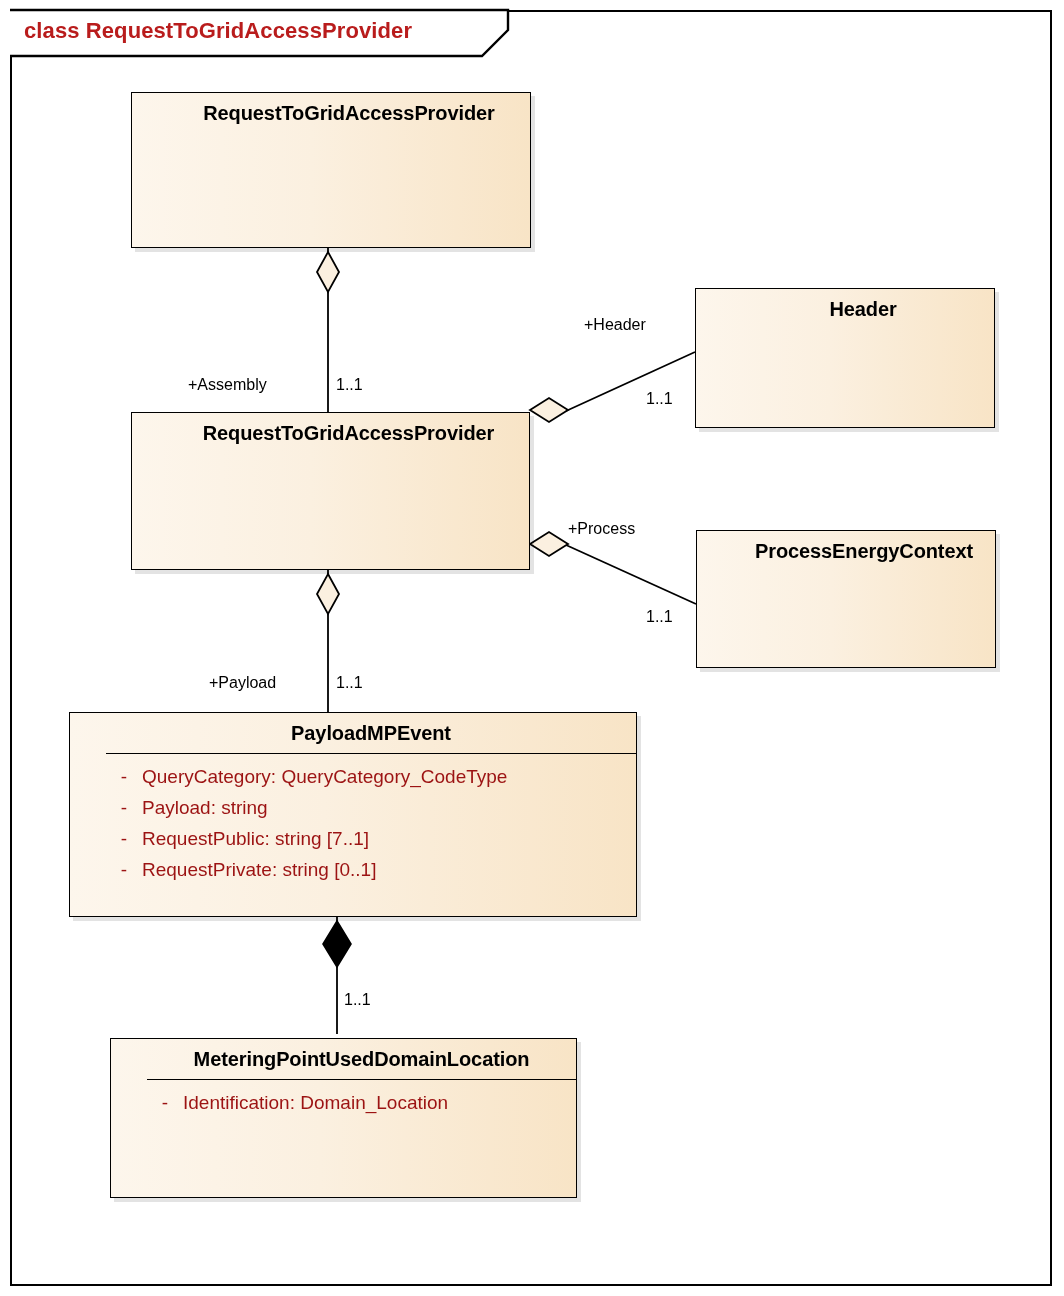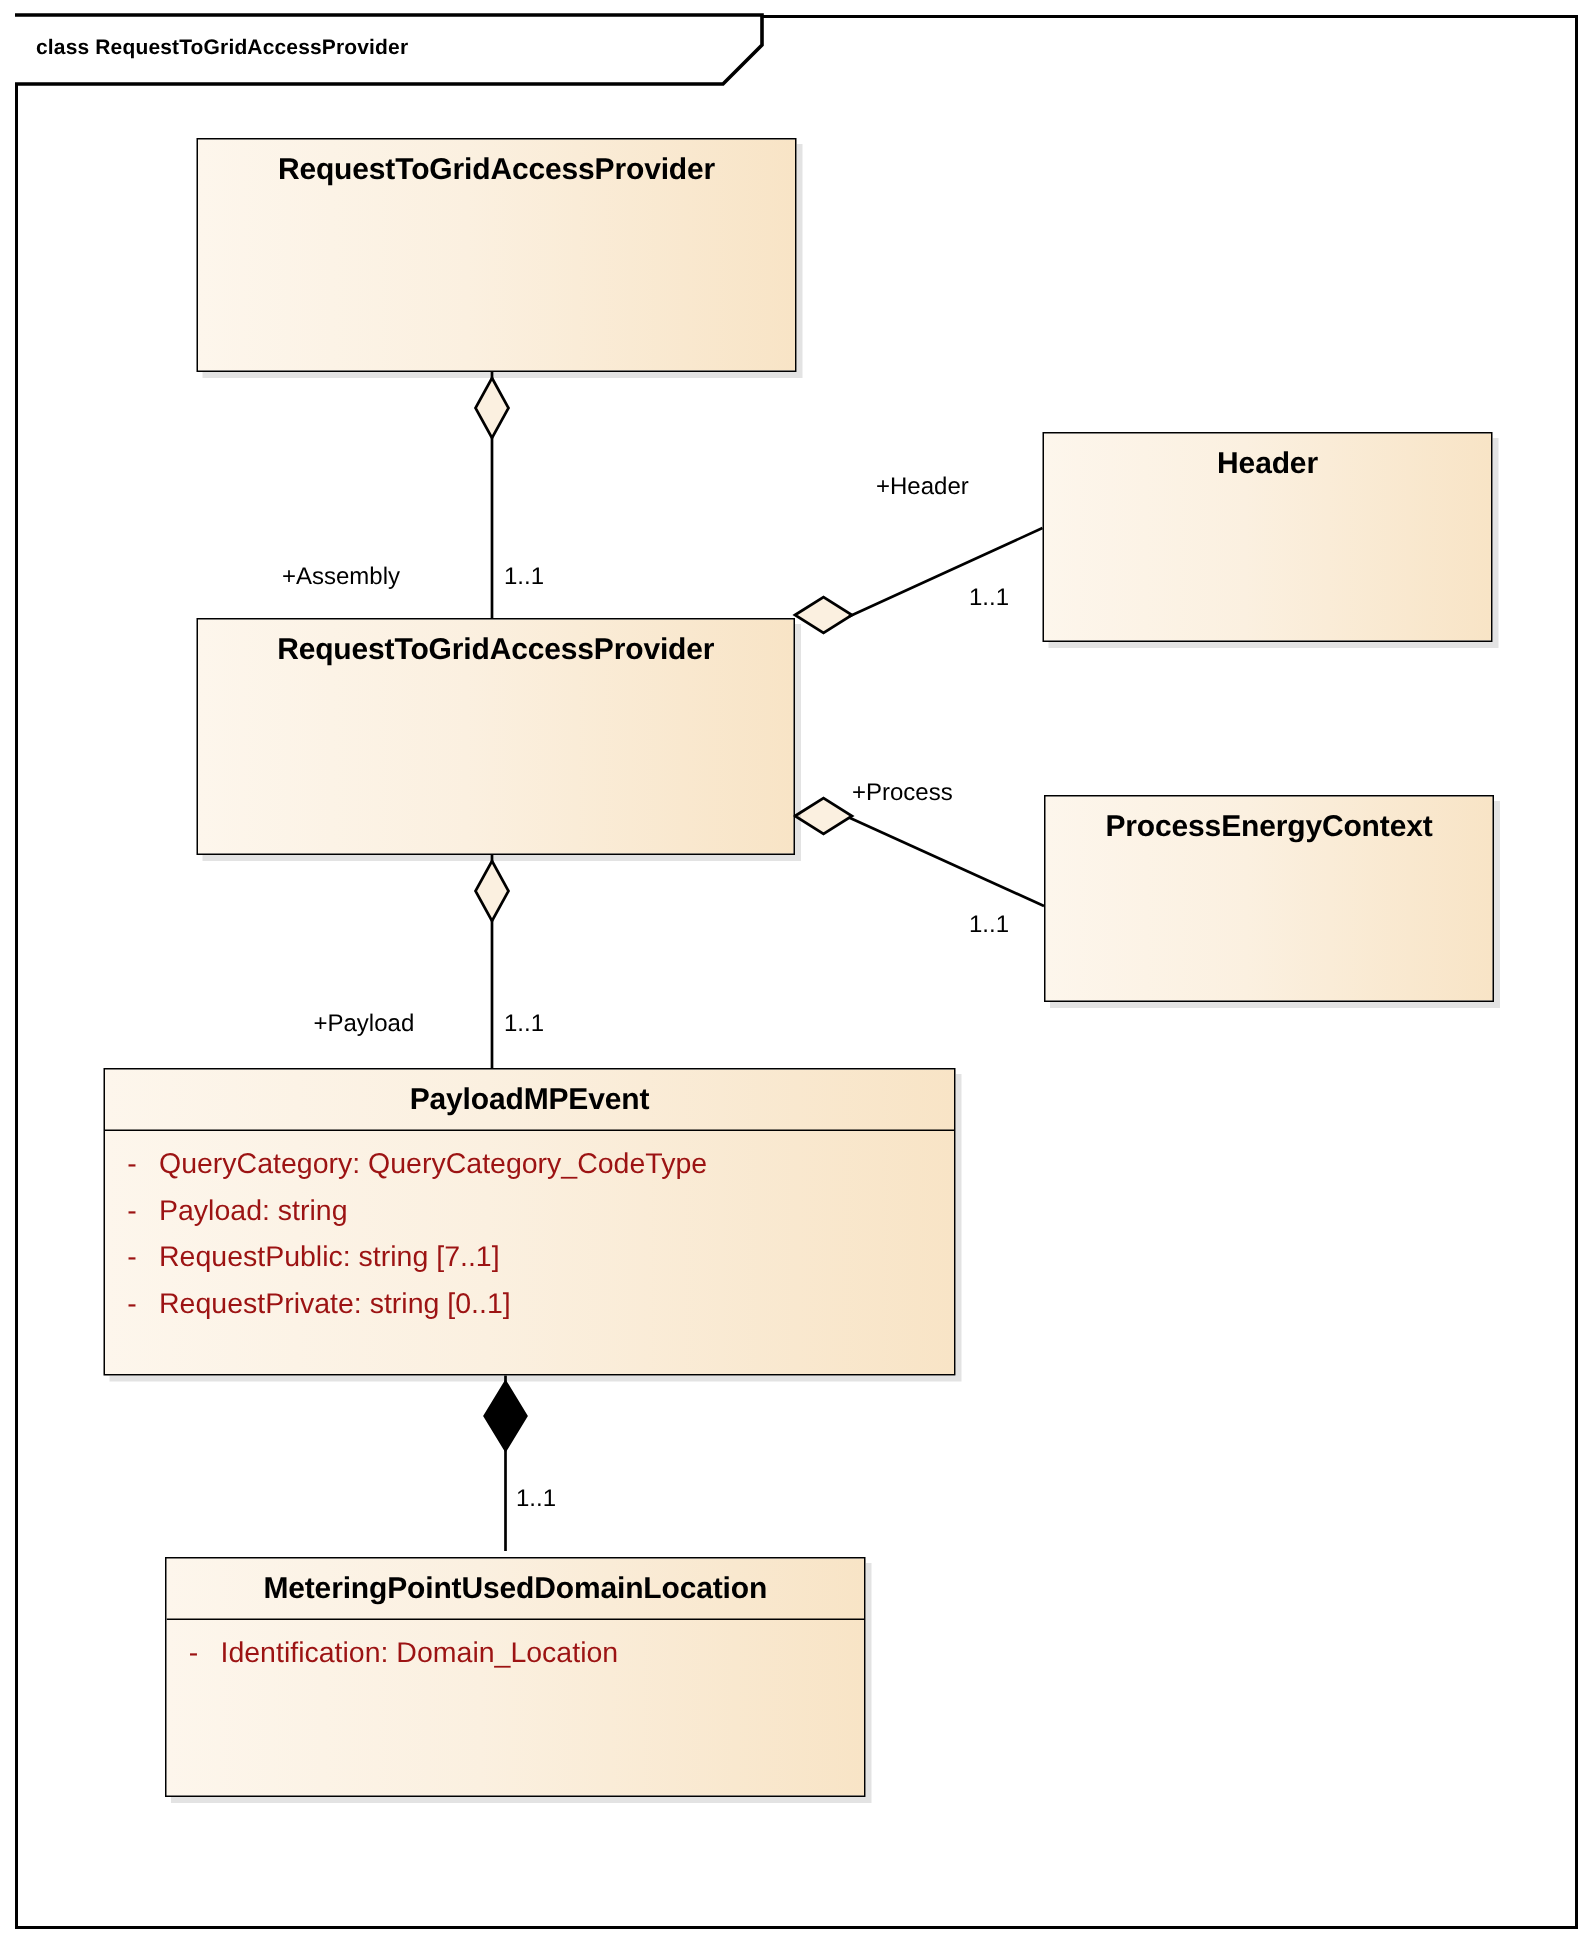--- a/index.html
+++ b/index.html
@@ -35,23 +35,23 @@
   .frame-tab-inner {
     position: absolute;
     left: 10px;
     top: 10px;
     width: 500px;
     height: 42px;
     box-sizing: border-box;
     display: flex;
     align-items: center;
     padding-left: 14px;
-    font-size: 14px;
+    font-size: 22px;
     font-weight: bold;
-    color: #000000;
+    color: #b91c1c;
     letter-spacing: 0.1px;
     white-space: nowrap;
   }
   
   .tab-outline {
     position: absolute;
     left: 8px;
     top: 8px;
     width: 510px;
     height: 50px;
@@ -59,20 +59,21 @@
   }
 
   
   .uml-class {
     position: absolute;
     box-sizing: border-box;
     border: 1.5px solid #000000;
     background: linear-gradient(to right, #fdf6ec 0%, #fbf0e0 45%, #f8e4c6 100%);
     box-shadow: 4px 4px 0 0 rgba(0,0,0,0.11);
     overflow: hidden;
+    padding-left: 36px;
   }
   .uml-title {
     text-align: center;
     font-weight: bold;
     font-size: 20px;
     color: #000000;
     padding: 9px 6px 8px 6px;
     white-space: nowrap;
     letter-spacing: -0.1px;
   }

